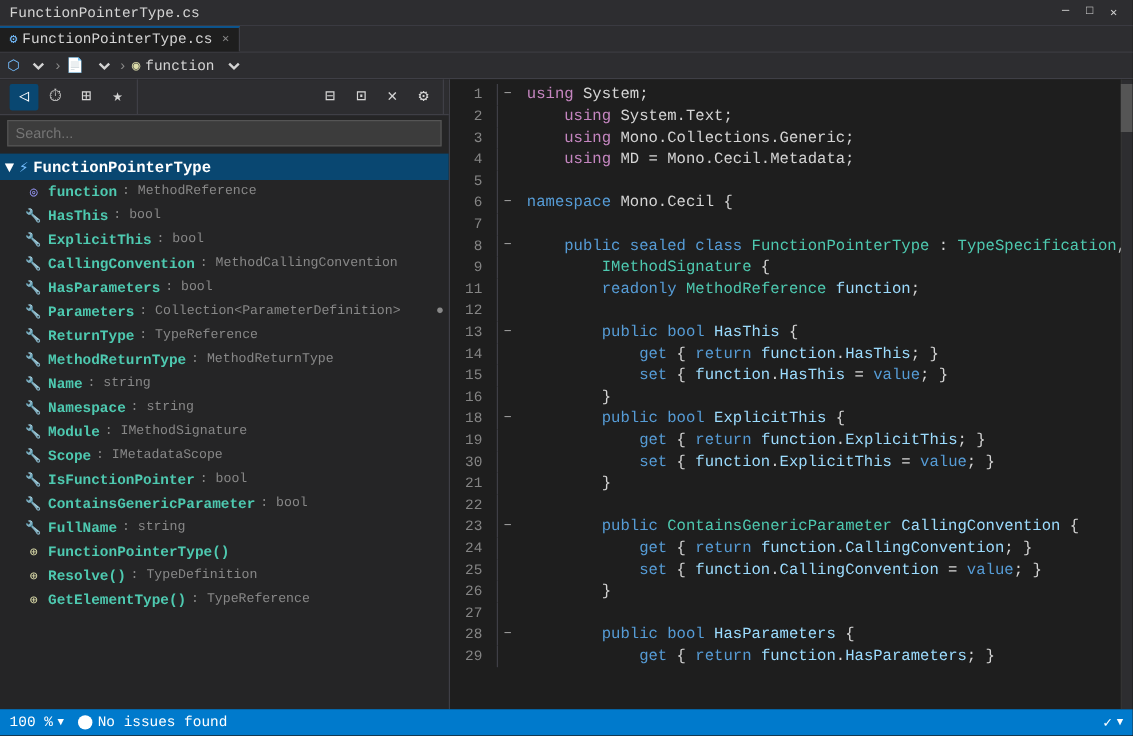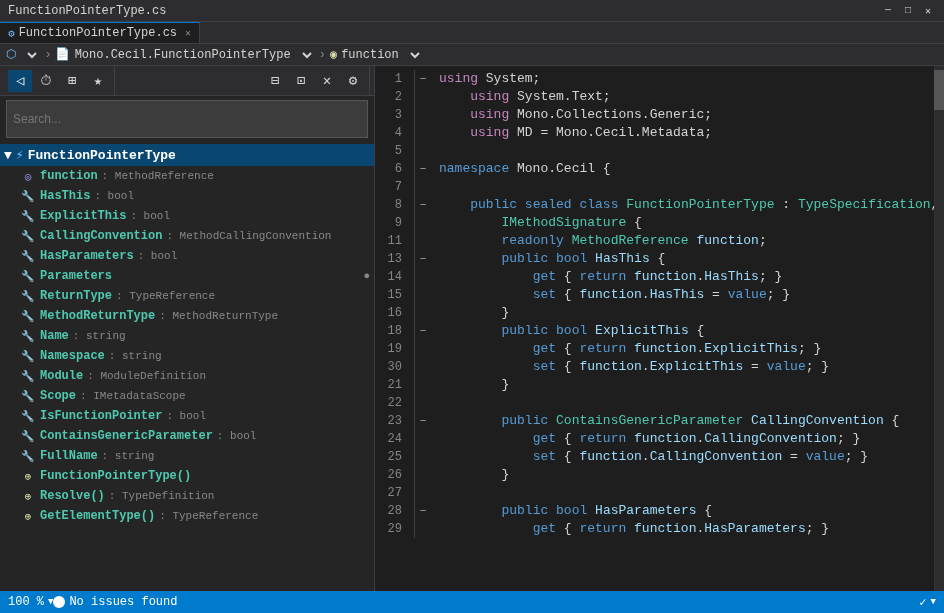--- a/index.html
+++ b/index.html
@@ -120,21 +120,21 @@
     
     .search-box {
       margin: 4px 6px;
       flex-shrink: 0;
     }
     .search-input {
       width: 100%;
       background: #3c3c3c;
       border: 1px solid #555;
       color: #d4d4d4;
-      padding: 18px 6px;
+      padding: 2px 6px;
       font-size: 12px;
       height: 22px;
       outline: none;
     }
 
     
     .tree-area {
       flex: 1;
       overflow-y: auto;
       overflow-x: hidden;
@@ -236,20 +236,21 @@
     
     .status-bar {
       height: 22px;
       background: #007acc;
       display: flex;
       align-items: center;
       padding: 0 8px;
       font-size: 12px;
       color: #fff;
       flex-shrink: 0;
+      gap: 12px;
     }
     .status-item { display: flex; align-items: center; gap: 4px; }
 
     ::-webkit-scrollbar { width: 8px; height: 8px; }
     ::-webkit-scrollbar-track { background: #1e1e1e; }
     ::-webkit-scrollbar-thumb { background: #424242; }
     .fold-minus { color: #aaa; }
   </style>
 </head>
 <body>
@@ -272,21 +273,20 @@
 </div>
 
 <div class="breadcrumb-bar">
   <div class="breadcrumb-section">
     <span class="breadcrumb-icon">⬡</span>
     <select class="breadcrumb-dropdown"><option></option></select>
   </div>
   <span class="breadcrumb-separator">›</span>
   <div class="breadcrumb-section">
     <span class="breadcrumb-icon" style="color:#75beff;">📄</span>
-    <span>Mono.Cecil.FunctionPointerType</span>
     <select class="breadcrumb-dropdown"><option></option></select>
   </div>
   <span class="breadcrumb-separator">›</span>
   <div class="breadcrumb-section">
     <span class="breadcrumb-icon" style="color:#dcdcaa;">◉</span>
     <span>function</span>
     <select class="breadcrumb-dropdown"><option></option></select>
   </div>
 </div>
 
@@ -354,20 +354,21 @@
             <span style="color:#c5a0ff;font-size:11px;">🔧</span>
           </div>
         <span class="tree-item-name">HasParameters</span>
         <span class="tree-item-type"> : bool</span>
       </div>
       <div class="tree-item" style="position:relative;">
         <div class="tree-item-icon">
             <span style="color:#c5a0ff;font-size:11px;">🔧</span>
           </div>
         <span class="tree-item-name">Parameters</span>
+        <span class="tree-item-type"> : Collection&lt;ParameterDefinition&gt;</span>
         <span style="position:absolute;right:4px;color:#888;font-size:11px;">●</span>
       </div>
       <div class="tree-item">
         <div class="tree-item-icon">
             <span style="color:#c5a0ff;font-size:11px;">🔧</span>
           </div>
         <span class="tree-item-name">ReturnType</span>
         <span class="tree-item-type"> : TypeReference</span>
       </div>
       <div class="tree-item">
@@ -389,21 +390,21 @@
             <span style="color:#c5a0ff;font-size:11px;">🔧</span>
           </div>
         <span class="tree-item-name">Namespace</span>
         <span class="tree-item-type"> : string</span>
       </div>
       <div class="tree-item">
         <div class="tree-item-icon">
             <span style="color:#c5a0ff;font-size:11px;">🔧</span>
           </div>
         <span class="tree-item-name">Module</span>
-        <span class="tree-item-type"> : ModuleDefinition</span>
+        <span class="tree-item-type"> : IMethodSignature</span>
       </div>
       <div class="tree-item">
         <div class="tree-item-icon">
             <span style="color:#c5a0ff;font-size:11px;">🔧</span>
           </div>
         <span class="tree-item-name">Scope</span>
         <span class="tree-item-type"> : IMetadataScope</span>
       </div>
       <div class="tree-item">
         <div class="tree-item-icon">
@@ -507,20 +508,25 @@
           <div class="line-content"><span class="plain">        </span><span class="type">IMethodSignature</span><span class="plain"> {</span></div>
         </div>
 
 
         <div class="code-line">
           <div class="line-num">11</div>
           <div class="collapse-gutter"></div>
           <div class="line-content"><span class="plain">        </span><span class="kw">readonly</span><span class="plain"> </span><span class="type">MethodReference</span><span class="plain"> </span><span class="prop">function</span><span class="plain">;</span></div>
         </div>
 
+        <div class="code-line">
+          <div class="line-num">12</div>
+          <div class="collapse-gutter"></div>
+          <div class="line-content"> </div>
+        </div>
 
         <div class="code-line">
           <div class="line-num">13</div>
           <div class="collapse-gutter"><span class="fold-minus">−</span></div>
           <div class="line-content"><span class="plain">        </span><span class="kw">public</span><span class="plain"> </span><span class="kw">bool</span><span class="plain"> </span><span class="prop">HasThis</span><span class="plain"> {</span></div>
         </div>
 
         <div class="code-line">
           <div class="line-num">14</div>
           <div class="collapse-gutter"></div>

